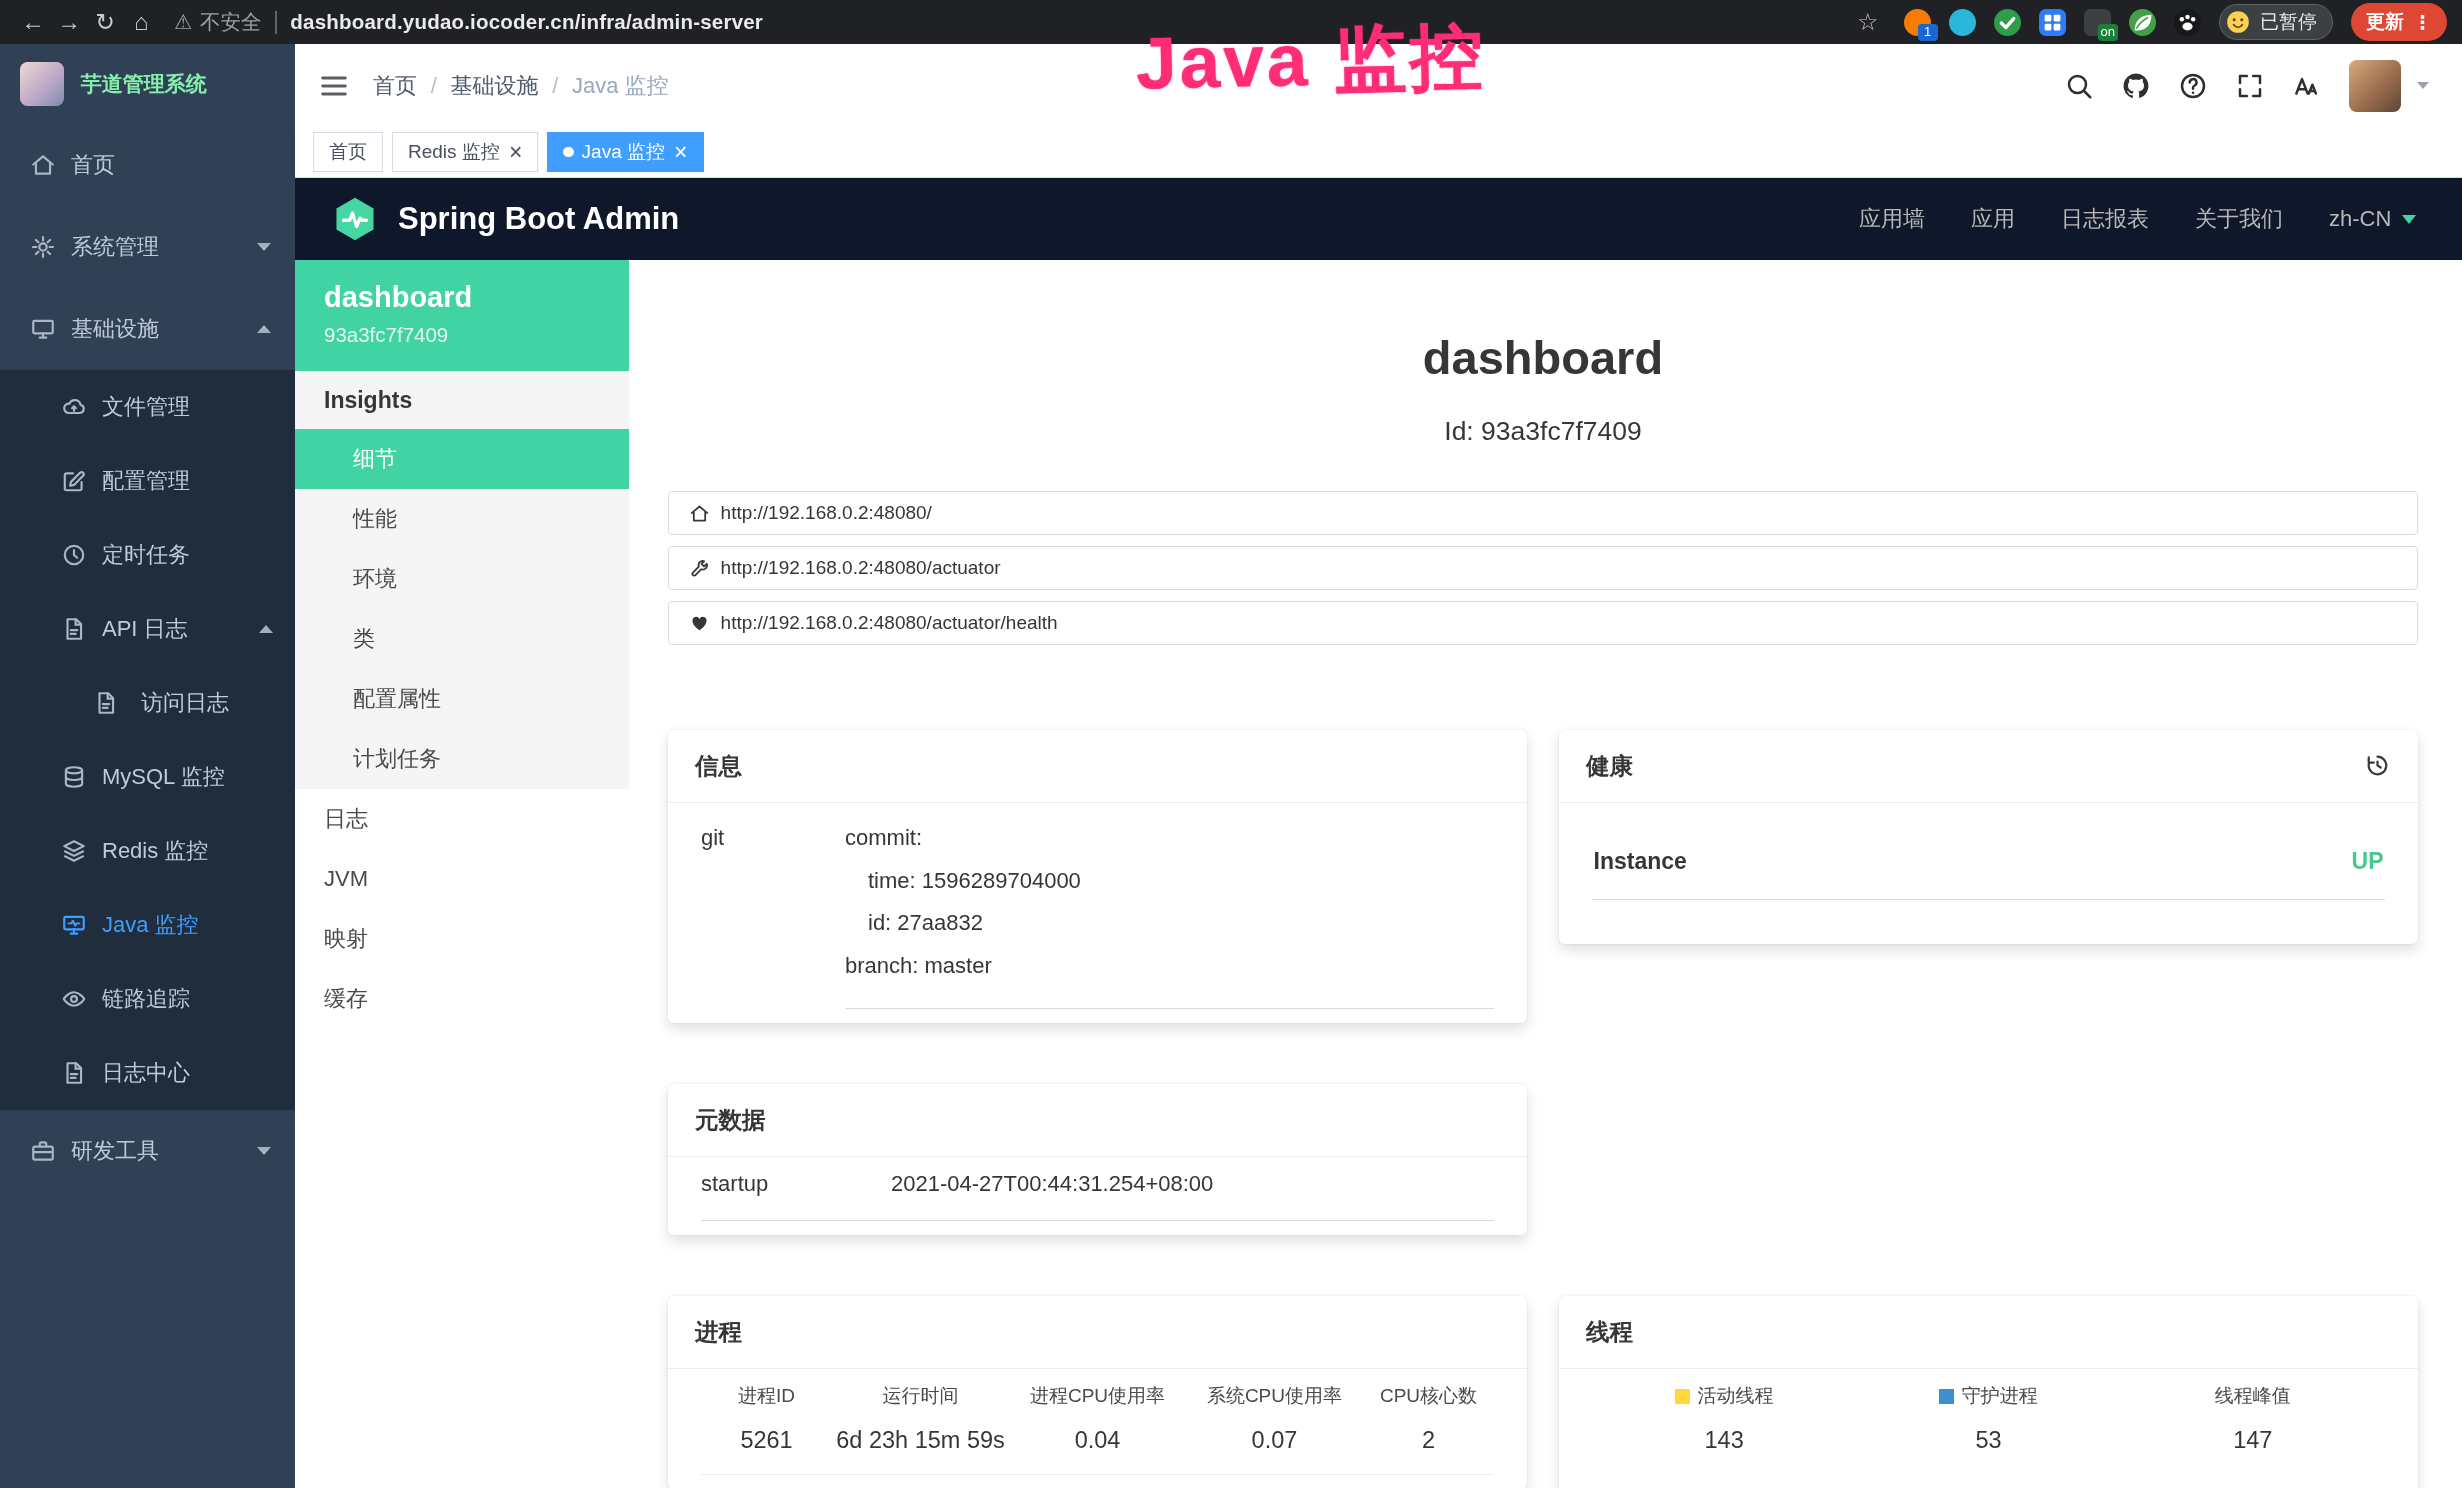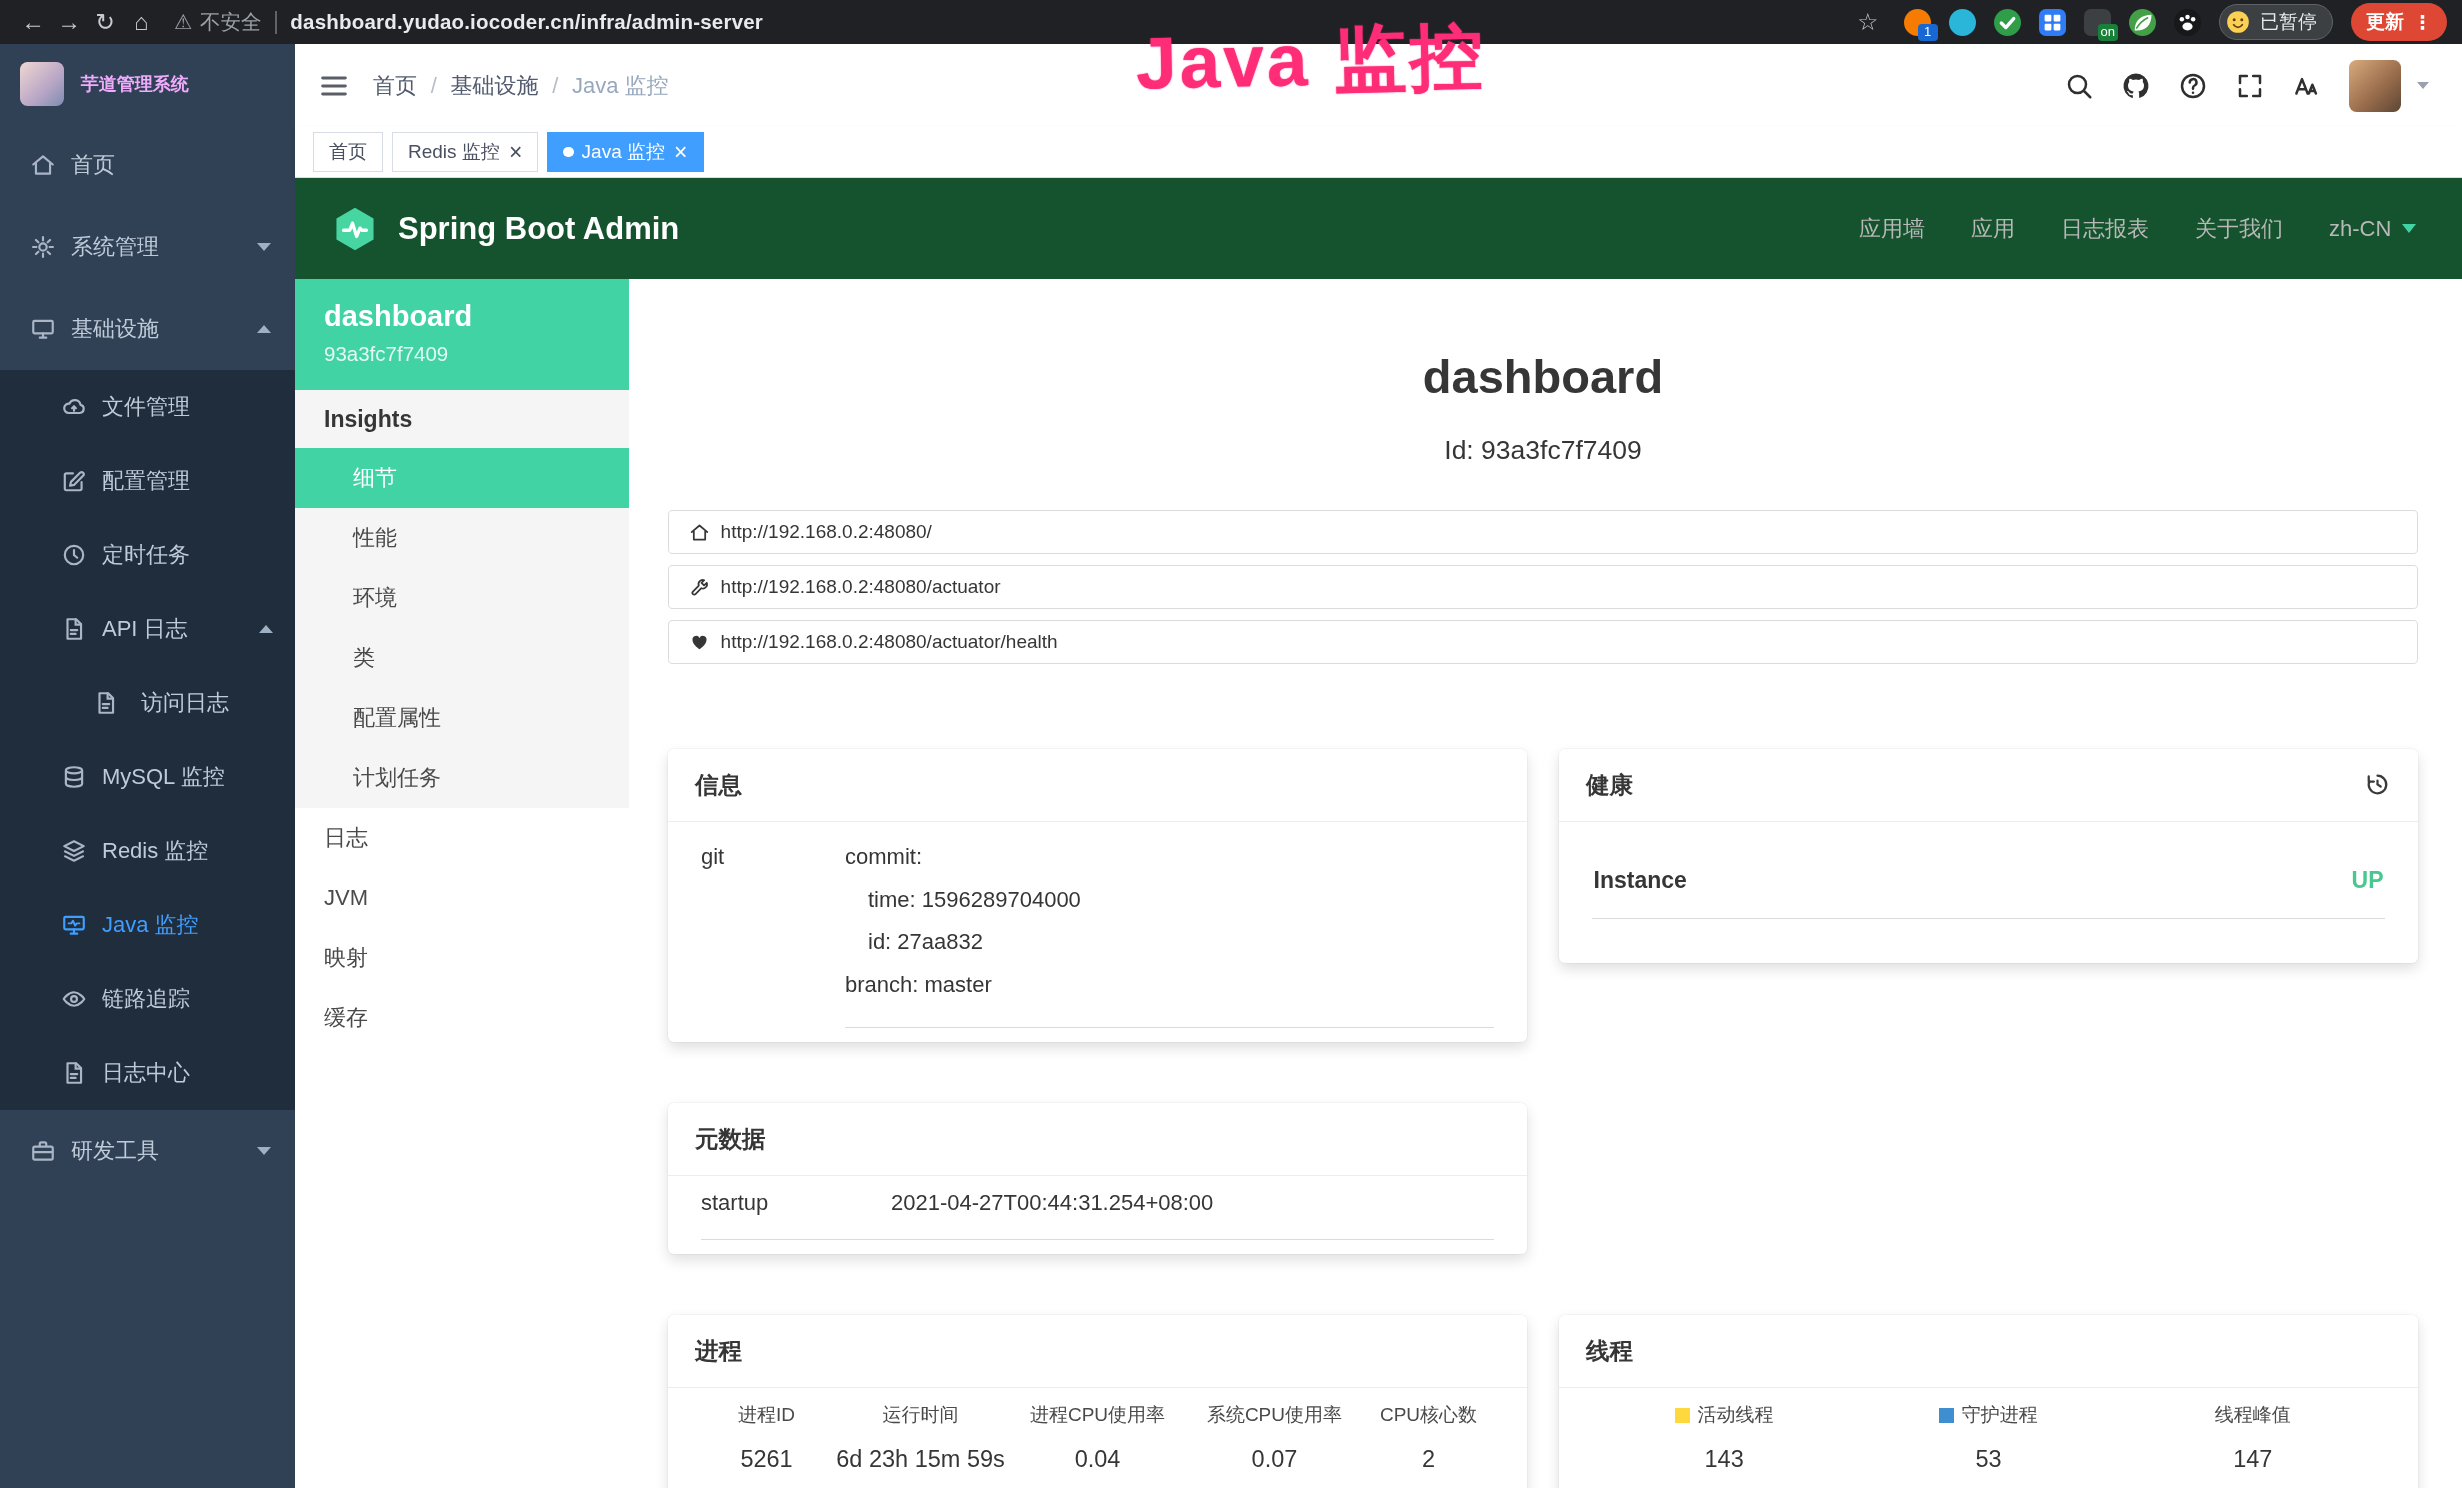--- a/index.html
+++ b/index.html
@@ -27,21 +27,21 @@
   .update{display:flex;align-items:center;gap:9px;background:#de4733;border-radius:20px;padding:6px 15px;
           color:#fff;font-size:19px;font-weight:bold;}
 
   
   .app{display:flex;height:1445px;}
 
   
   .adm-sb{width:295px;flex-shrink:0;background:#304156;color:#bfcbd9;display:flex;flex-direction:column;overflow:hidden;}
   .adm-logo{height:80px;display:flex;align-items:center;gap:16.7px;padding:0 20px;flex-shrink:0;}
   .logo-img{width:44px;height:44px;border-radius:7.6px;background:linear-gradient(135deg,#efd7d2,#b9a6c6 60%,#7d8db0);flex-shrink:0;}
-  .logo-title{color:#f0abfc;font-size:18px;font-weight:bold;white-space:nowrap;}
+  .logo-title{color:#86efac;font-size:21px;font-weight:bold;white-space:nowrap;}
   .mi{display:flex;align-items:center;gap:15px;font-size:22px;cursor:pointer;}
   .mi .mlabel{white-space:nowrap;}
   .lvl1{height:82px;padding:0 24px 0 30px;}
   .subwrap{background:#1f2d3d;}
   .lvl2{height:74px;padding:0 22px 0 61px;}
   .lvl3{height:74px;padding:0 24px 0 93px;gap:22px;}
   .mic{width:26px;height:26px;color:#aab5c5;flex-shrink:0;}
   .mic svg{width:26px;height:26px;}
   .mi.active{color:#409eff;}
   .mi.active .mic{color:#409eff;}
@@ -69,21 +69,21 @@
   .tabsbar{height:50px;background:#fff;display:flex;align-items:center;gap:9px;padding:0 18px;
            border-bottom:1.5px solid #d8dce5;box-shadow:0 1.5px 4.6px rgba(0,0,0,.06);flex-shrink:0;}
   .tag{display:inline-flex;align-items:center;gap:7.6px;height:38px;padding:0 15px;border:1.5px solid #d8dce5;
        background:#fff;color:#495060;font-size:19px;white-space:nowrap;}
   .tag.active{background:#409eff;border-color:#409eff;color:#fff;}
   .tdot{width:10.6px;height:10.6px;border-radius:50%;background:#fff;}
   .tclose{font-size:23px;line-height:1;margin-left:1.5px;}
 
   
   .sba{flex:1;display:flex;flex-direction:column;min-height:0;background:#fff;}
-  .sba-header{height:101px;background:#14532d;display:flex;align-items:center;justify-content:space-between;
+  .sba-header{height:82px;background:#0f172a;display:flex;align-items:center;justify-content:space-between;
               padding:0 46px 0 35px;flex-shrink:0;}
   .brand{display:flex;align-items:center;gap:18px;color:#fff;font-size:31px;font-weight:bold;white-space:nowrap;}
   .brand svg{width:50px;height:50px;}
   .sba-nav{display:flex;align-items:center;gap:46px;font-size:22px;color:#b8b8b8;white-space:nowrap;}
   .locale{display:flex;align-items:center;gap:10.6px;}
   .lcaret{width:0;height:0;border-left:7.6px solid transparent;border-right:7.6px solid transparent;border-top:9px solid #42d3a5;}
 
   .sba-body{flex:1;display:flex;min-height:0;}
   .sba-sb{width:334px;flex-shrink:0;background:#fff;display:flex;flex-direction:column;overflow:hidden;}
   .inst{background:#42d3a5;color:#fff;padding:21px 29px 24px;}

